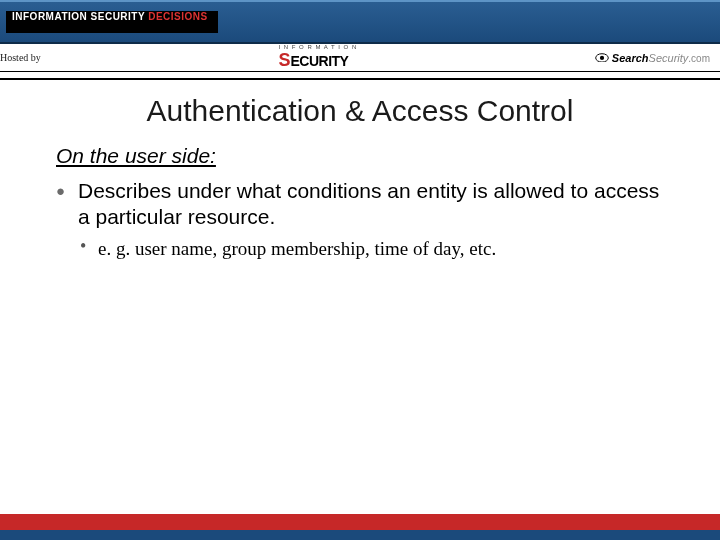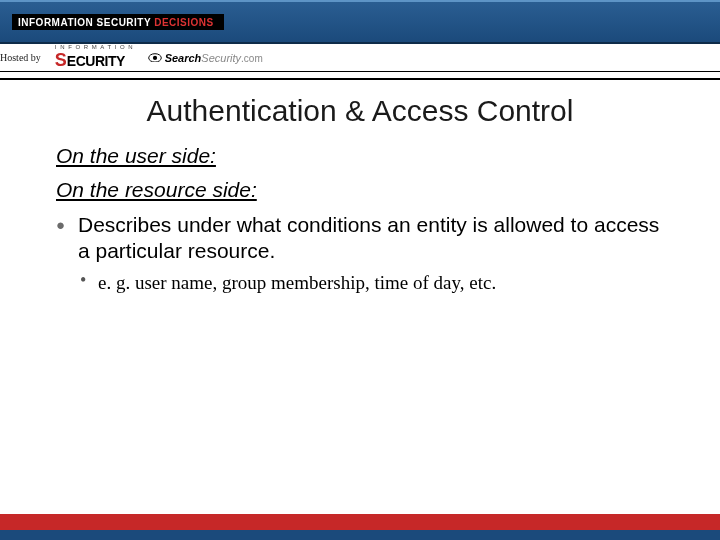--- a/index.html
+++ b/index.html
@@ -1,26 +1,26 @@
 <!DOCTYPE html>
 <html><head>
 <meta charset="utf-8">
 <style>
   * { box-sizing: border-box; margin: 0; padding: 0; }
   html, body { width: 720px; height: 540px; overflow: hidden; font-family: Verdana, Arial, sans-serif; background: #fff; }
   .slide { width: 720px; height: 540px; position: relative; display: flex; flex-direction: column; }
   
   
   .topbar { height: 44px; background: linear-gradient(#2a5e92, #1b4a7b); border-top: 2px solid #5d94c6; border-bottom: 2px solid #0e2c49; display: flex; align-items: center; }
-  .brand-box { margin-left: 12px; height: 16px; display: flex; align-items: center; padding: 0 10px 0 6px; background: #000; }
+  .brand-box { margin-left: 6px; height: 22px; display: flex; align-items: flex-start; padding: 0 10px 0 6px; background: #000; }
   .brand-a { color: #fff; font-weight: bold; font-size: 10px; letter-spacing: 0.5px; }
   .brand-b { color: #d33; font-weight: bold; font-size: 10px; letter-spacing: 0.5px; margin-left: 3px; }
   
   
-  .sponsor-strip { height: 28px; border-bottom: 1px solid #000; display: flex; justify-content: flex-start; align-items: center; gap: 14px; padding-right: 10px; }
+  .sponsor-strip { height: 28px; border-bottom: 1px solid #000; display: flex; justify-content: space-between; align-items: center; gap: 14px; padding-right: 10px; }
   .hosted { font-size: 10px; font-family: Georgia, serif; color: #222; }
   .logo { display: flex; align-items: center; gap: 3px; }
   .security-prefix { font-size: 6px; letter-spacing: 1px; color: #444; line-height: 5px; }
   .security-word { font-size: 14px; font-weight: bold; letter-spacing: -0.5px; margin-top: 39px; }
   .security-s { color: #c62828; font-size: 18px; font-weight: bold; }
   .eye-icon { width: 14px; height: 10px; display: inline-block; }
   .eye-icon svg { display: block; }
   .search-word { font-size: 11px; color: #222; }
   .search-b { font-weight: bold; font-style: italic; color: #000; }
   .search-i { font-style: italic; color: #888; }
@@ -82,21 +82,20 @@
     </div>
   </div>
 
   <div class="divider"></div>
 
   <div class="content">
     <h1 class="title">Authentication &amp; Access Control</h1>
 
     <div class="subhead">On the user side:</div>
 
-    <div class="subhead">On the resource side:</div>
     <ul class="bullets">
       <li>
         <span>Describes under what conditions an entity is allowed to access a particular resource.</span>
         <ul class="sub">
           <li>e. g. user name, group membership, time of day, etc.</li>
         </ul>
       </li>
     </ul>
   </div>
 

